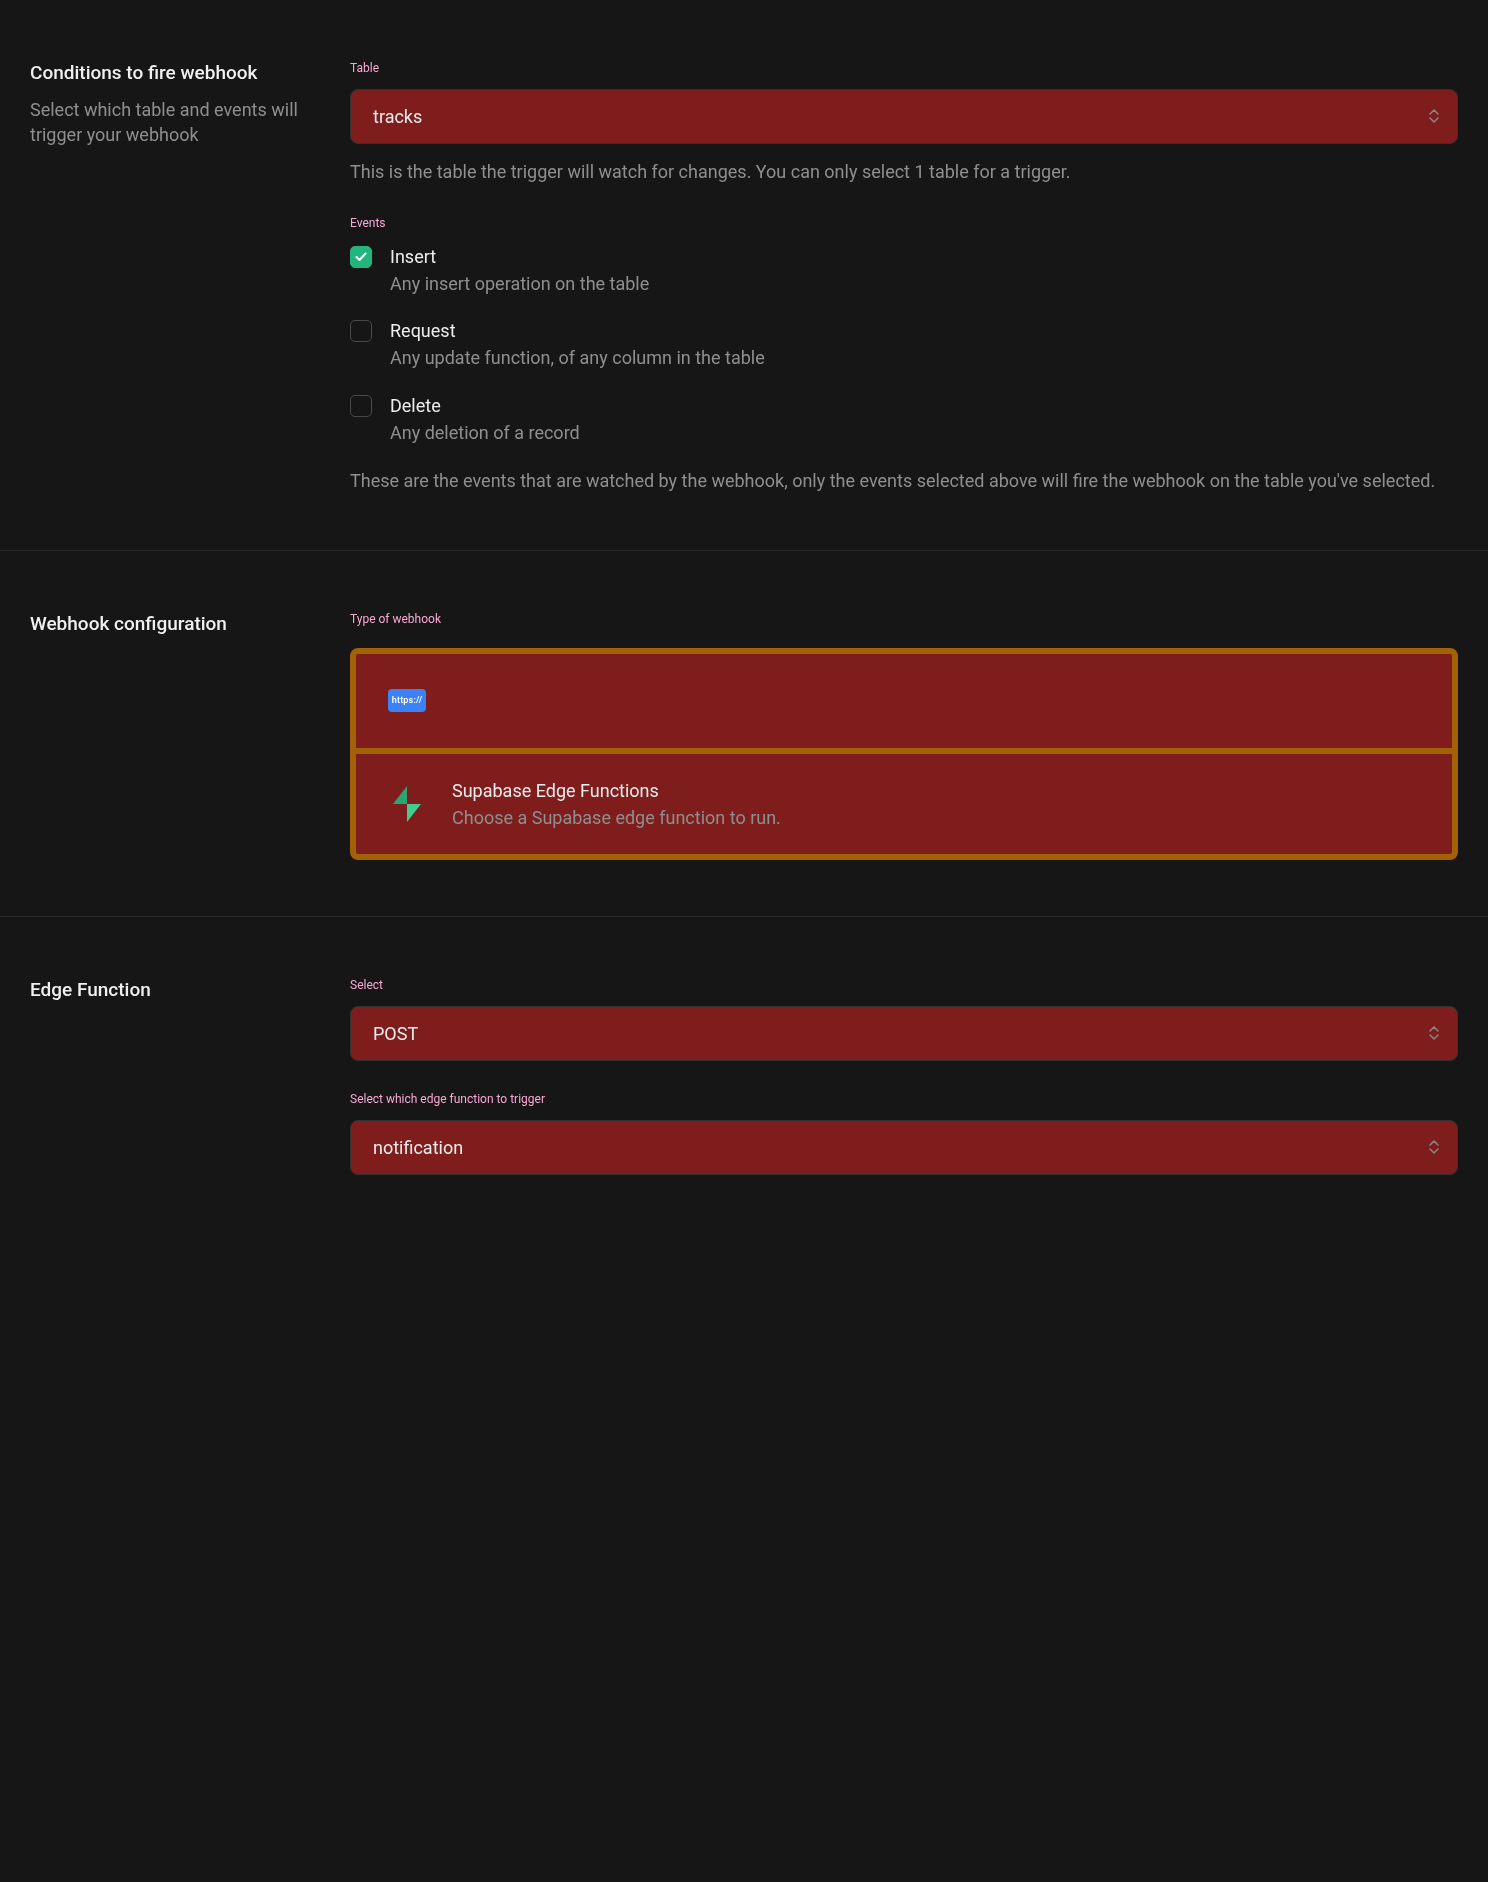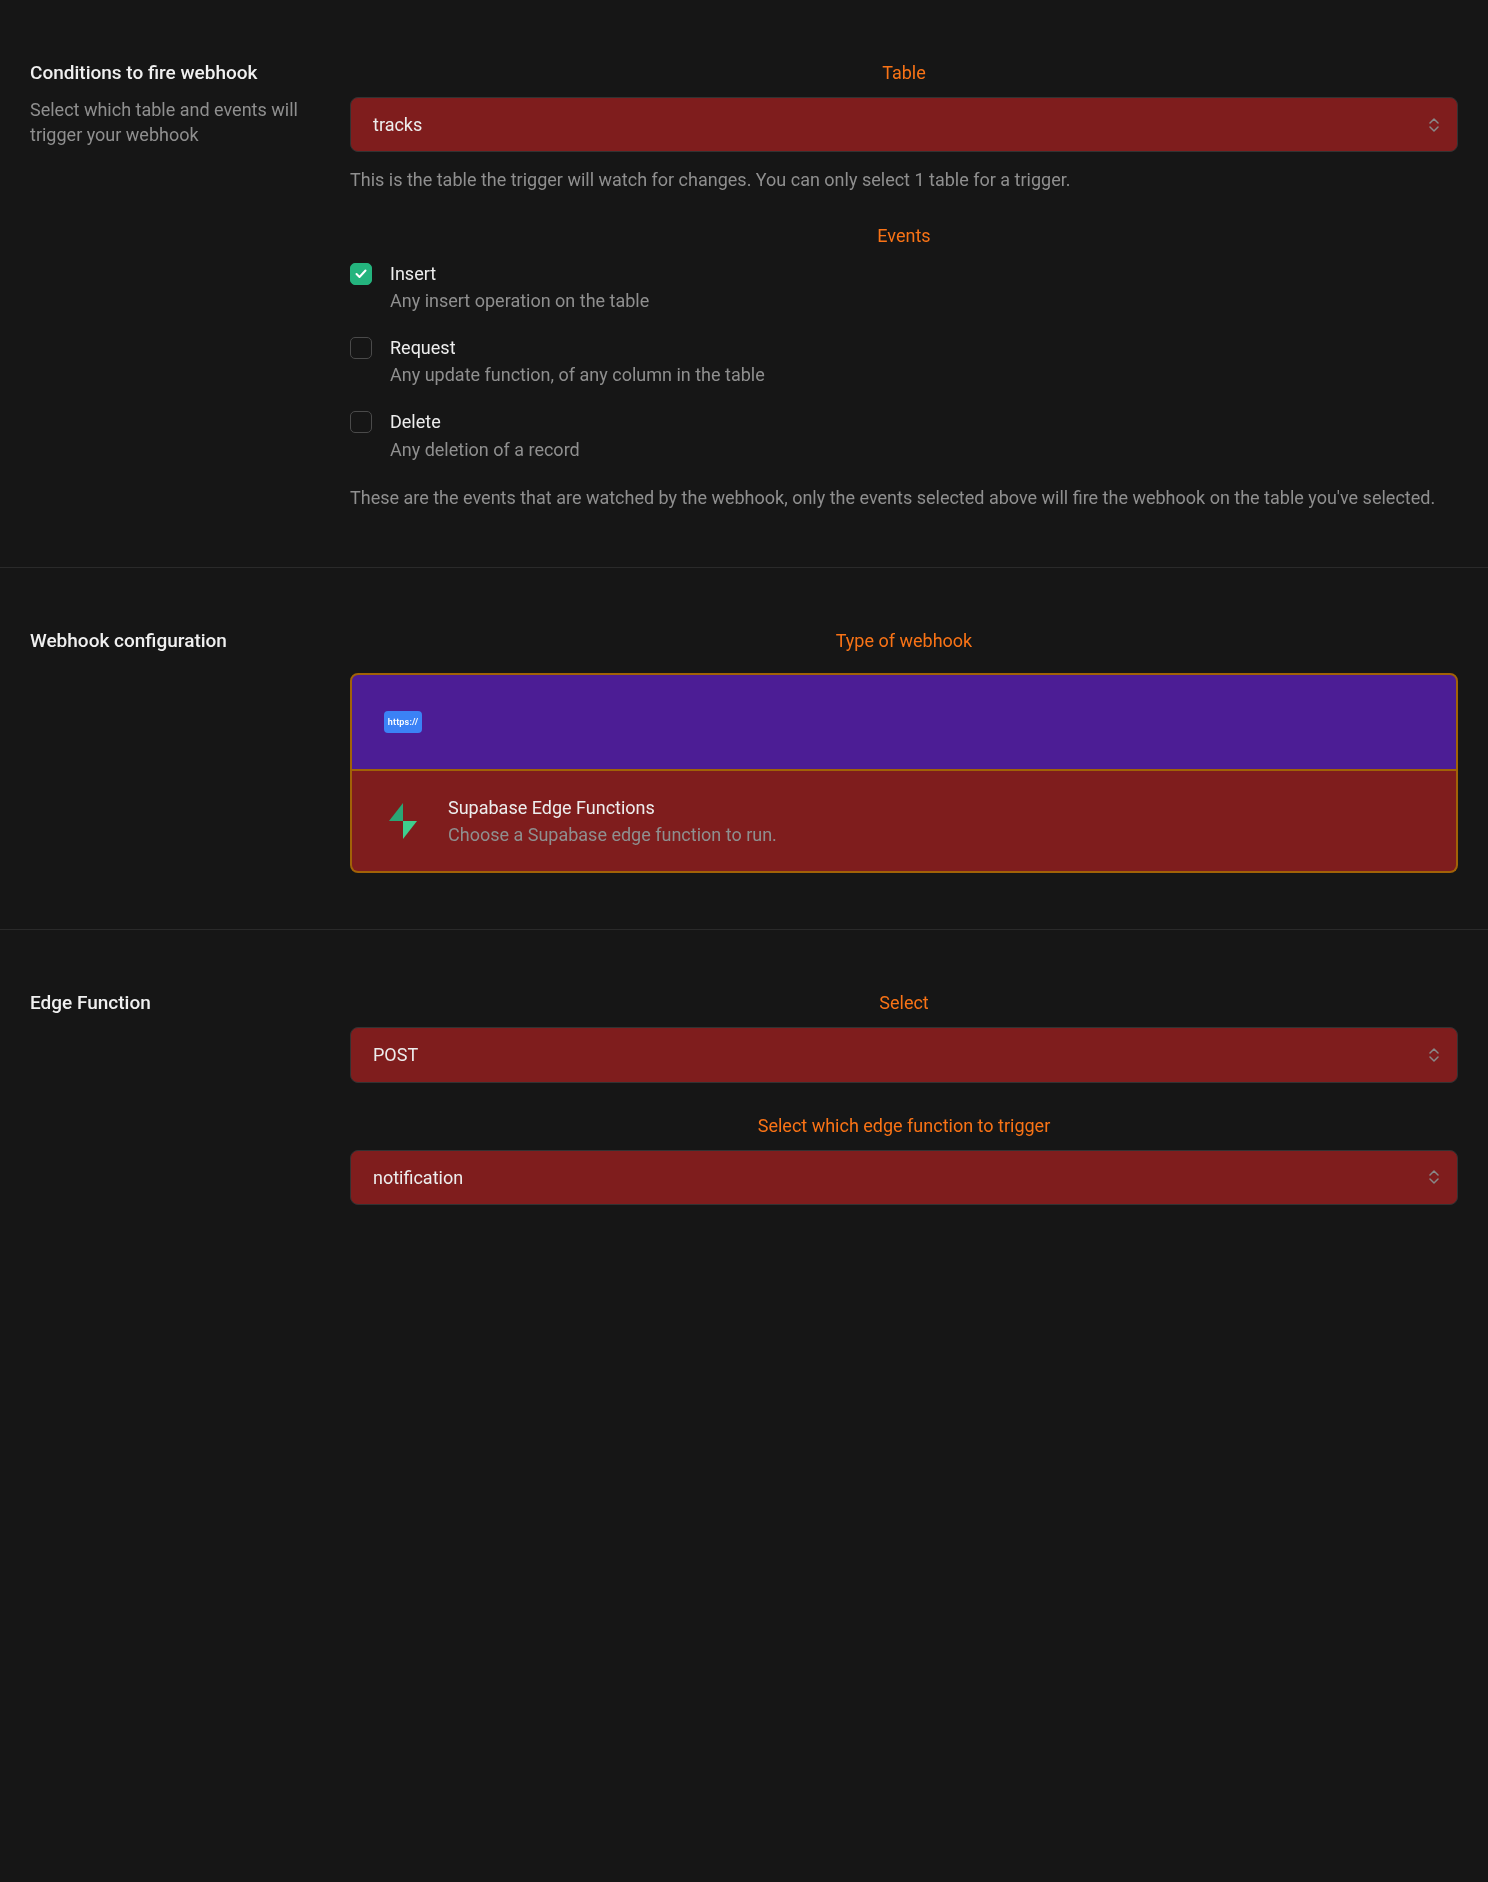--- a/index.html
+++ b/index.html
@@ -32,24 +32,23 @@
     color: #f0f0f0;
     font-size: 19px;
     font-weight: 500;
     margin-bottom: 10px;
   }
   .section-sub {
     color: #8f8f8f;
     font-size: 18px;
   }
   .field-label {
-    color: #f97316;
-    font-size: 18px;
+    color: #f9a8d4;
+    font-size: 12px;
     margin-bottom: 12px;
-    text-align: center;
   }
   .select {
     background: #7f1d1d;
     border: 1px solid #323232;
     border-radius: 8px;
     padding: 14px 44px 14px 22px;
     color: #ededed;
     font-size: 18px;
     position: relative;
     cursor: pointer;
@@ -112,22 +111,22 @@
     color: #8f8f8f;
     font-size: 18px;
   }
   .webhook-type-list {
     margin-top: 20px;
   }
   .type-card {
     display: flex;
     align-items: center;
     padding: 24px 28px;
-    border: 2px solid #a16207;
-    background: #4c1d95;
+    border: 6px solid #a16207;
+    background: #7f1d1d;
     cursor: pointer;
   }
   .type-card:first-child {
     border-top-left-radius: 8px;
     border-top-right-radius: 8px;
   }
   .type-card:last-child {
     border-bottom-left-radius: 8px;
     border-bottom-right-radius: 8px;
     border-top: none;

